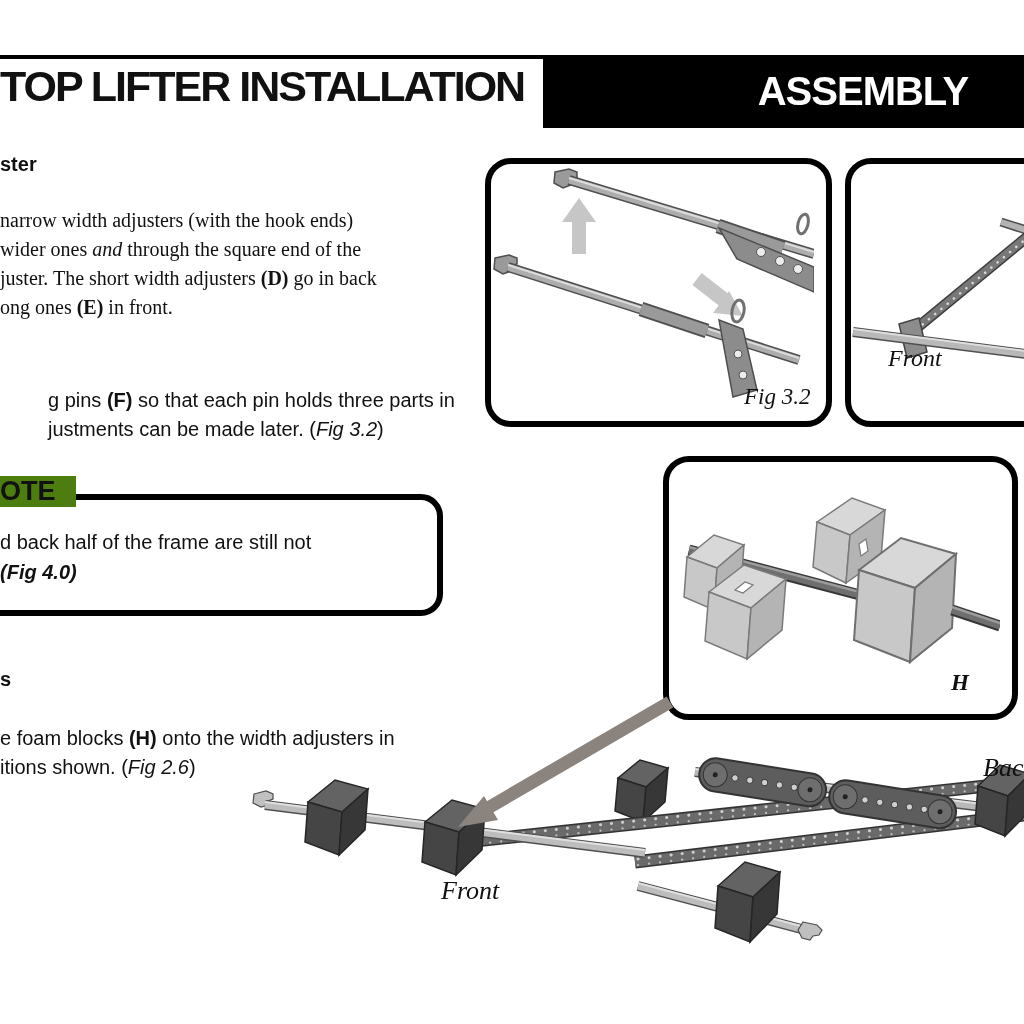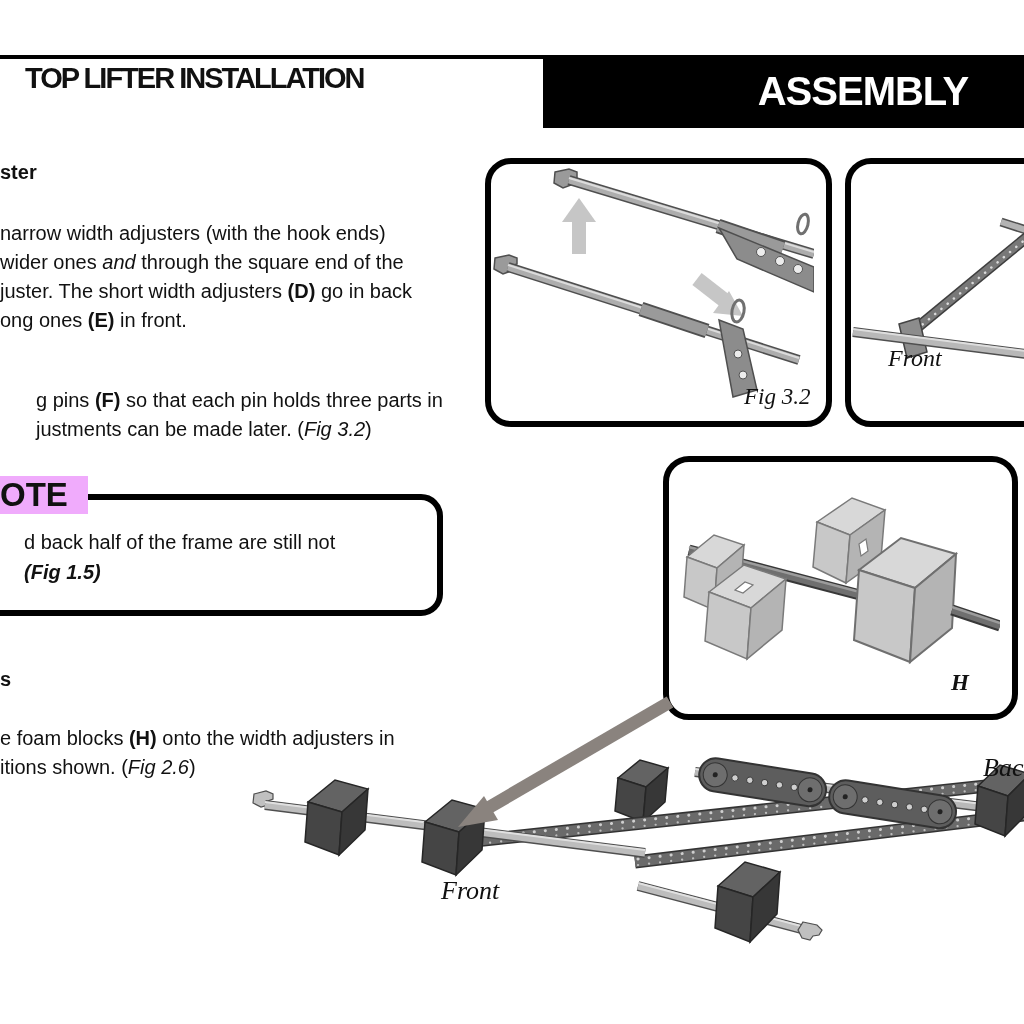--- a/index.html
+++ b/index.html
@@ -3,33 +3,33 @@
 <meta charset="utf-8">
 <style>
   html,body{margin:0;padding:0;}
   body{
     width:1024px;height:1024px;position:relative;overflow:hidden;
     background:#ffffff;font-family:"Liberation Sans",sans-serif;color:#111;
   }
   .abs{position:absolute;}
   
   .top-rule{left:0;top:55px;width:1024px;height:4px;background:#000;}
-  .page-title{left:0;top:62px;font-size:29px;font-weight:700;letter-spacing:-2px;white-space:nowrap;margin-left:25px;}
+  .page-title{left:0;top:62px;font-size:43px;font-weight:700;letter-spacing:-2px;white-space:nowrap;}
   .badge-box{left:543px;top:55px;width:640px;height:73px;background:#000;color:#fff;
     display:flex;align-items:center;justify-content:center;font-size:40px;font-weight:700;letter-spacing:-1px;}
   
   .frag-heading{font-size:20px;font-weight:700;white-space:nowrap;}
   .body-par{font-size:20px;line-height:29px;white-space:nowrap;}
-  .h-ster{left:0;top:161px;}
-  .par1{left:0;top:219px;}
-  .par2{left:4px;top:386px;padding-left:32px;}
-  .note-heading{left:0;top:476px;font-size:33px;font-weight:700;background:#f0abfc;
+  .h-ster{left:0;top:153px;}
+  .par1{left:0;top:206px;font-family:Liberation Serif, serif;}
+  .par2{left:16px;top:386px;padding-left:32px;}
+  .note-heading{left:0;top:476px;font-size:27px;font-weight:700;background:#4d7c0f;
     padding-right:20px;z-index:3;white-space:nowrap;}
   .note-box{left:-45px;top:494px;width:476px;height:110px;border:6px solid #000;border-radius:22px;z-index:2;background:#fff;}
-  .note-text{left:0;top:527px;font-size:20px;line-height:30px;white-space:nowrap;z-index:4;padding-left:24px;}
+  .note-text{left:0;top:527px;font-size:20px;line-height:30px;white-space:nowrap;z-index:4;}
   .h-s{left:0;top:668px;}
   .par3{left:0;top:724px;}
   
   .figbox{border:6px solid #000;border-radius:26px;background:#fff;overflow:hidden;}
   .fig32{left:485px;top:158px;width:335px;height:257px;}
   .fig33{left:845px;top:158px;width:250px;height:257px;}
   .hbox{left:663px;top:456px;width:343px;height:252px;}
   .fig-caption{font-size:23px;font-style:italic;white-space:nowrap;z-index:5;font-family:Liberation Serif, serif;}
   .cap-fig32{left:744px;top:384px;}
   .cap-front33{left:888px;top:345px;font-size:24px;}
@@ -47,21 +47,21 @@
 <div class="abs badge-box">
   <span>ASSEMBLY</span>
 </div>
 
 <div class="abs frag-heading h-ster">ster</div>
 <div class="abs body-par par1">narrow width adjusters (with the hook ends)<br>wider ones <i>and</i> through the square end of the<br>juster. The short width adjusters <b>(D)</b> go in back<br>ong ones <b>(E)</b> in front.</div>
 <div class="abs body-par par2">g pins <b>(F)</b> so that each pin holds three parts in<br>justments can be made later. (<i>Fig 3.2</i>)</div>
 
 <div class="abs note-heading">OTE</div>
 <div class="abs note-box"></div>
-<div class="abs body-par note-text">d back half of the frame are still not<br><b><i>(Fig 1.5)</i></b></div>
+<div class="abs body-par note-text">d back half of the frame are still not<br><b><i>(Fig 4.0)</i></b></div>
 
 <div class="abs frag-heading h-s">s</div>
 <div class="abs body-par par3">e foam blocks <b>(H)</b> onto the width adjusters in<br>itions shown. (<i>Fig 2.6</i>)</div>
 
 <div class="abs figbox fig32">
   <svg width="323" height="245" viewBox="0 0 323 245">
 
     <g>
       <path d="M64 8 l14 -3 8 3 0 6 -6 2 0 5 -8 3 -9 -5 z" fill="#9a9a9a" stroke="#4f4f4f" stroke-width="1.5"></path>
       <line x1="78" y1="16" x2="323" y2="90" stroke="#4f4f4f" stroke-width="10"></line>

